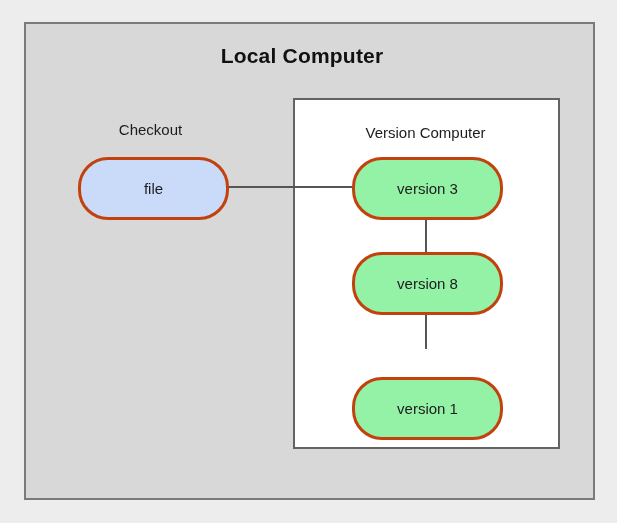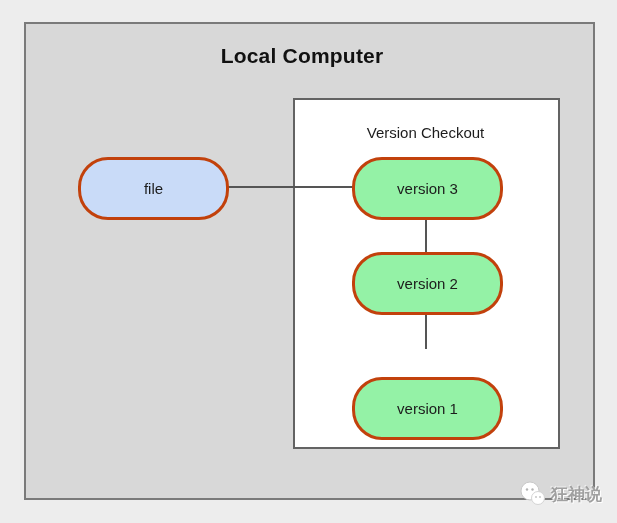--- a/index.html
+++ b/index.html
@@ -103,50 +103,40 @@
 </style>
 </head>
 <body>
 
 <div class="page">
 
   <div class="outer-box"></div>
 
   <div class="diagram-title">Local Computer</div>
 
+  <div class="checkout-label">Checkout</div>
 
   <div class="inner-box"></div>
 
-  <div class="vdb-label">Version Checkout</div>
+  <div class="vdb-label">Version Computer</div>
 
   <div class="connector conn-file-v3"></div>
   <div class="connector conn-v3-v2"></div>
   <div class="connector conn-v2-v1"></div>
 
   <div class="pill pill-file">
     <span>file</span>
   </div>
 
   <div class="pill pill-green pill-v3">
     <span>version 3</span>
   </div>
 
   <div class="pill pill-green pill-v2">
-    <span>version 2</span>
+    <span>version 8</span>
   </div>
 
   <div class="pill pill-green pill-v1">
     <span>version 1</span>
   </div>
 
-  <div class="watermark">
-    <svg class="watermark-icon" width="28" height="26" viewBox="0 0 28 26">
-      <circle cx="11" cy="10" r="9" fill="#ffffff" stroke="#c9c9c9" stroke-width="1"></circle>
-      <circle cx="19" cy="17" r="6.5" fill="#ffffff" stroke="#d4d4d4" stroke-width="1"></circle>
-      <circle cx="8" cy="8.5" r="1.2" fill="#b3b3b3"></circle>
-      <circle cx="13.5" cy="8.5" r="1.2" fill="#b3b3b3"></circle>
-      <circle cx="17" cy="16" r="0.9" fill="#c0c0c0"></circle>
-      <circle cx="21" cy="16" r="0.9" fill="#c0c0c0"></circle>
-    </svg>
-    <span class="watermark-text">狂神说</span>
-  </div>
 
 </div>
 
 </body></html>

